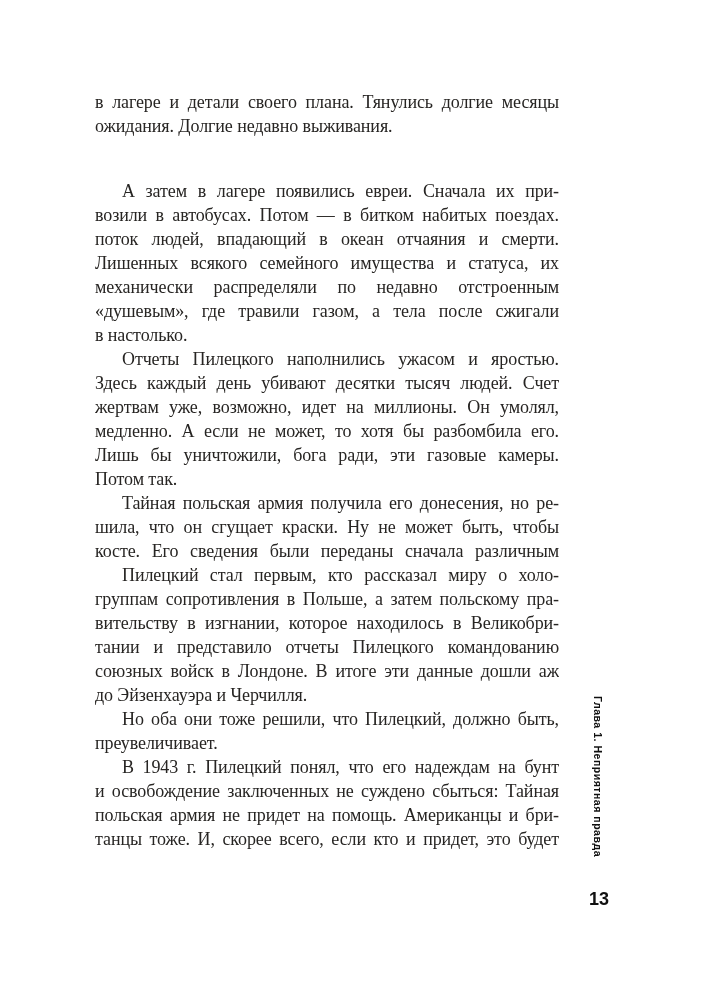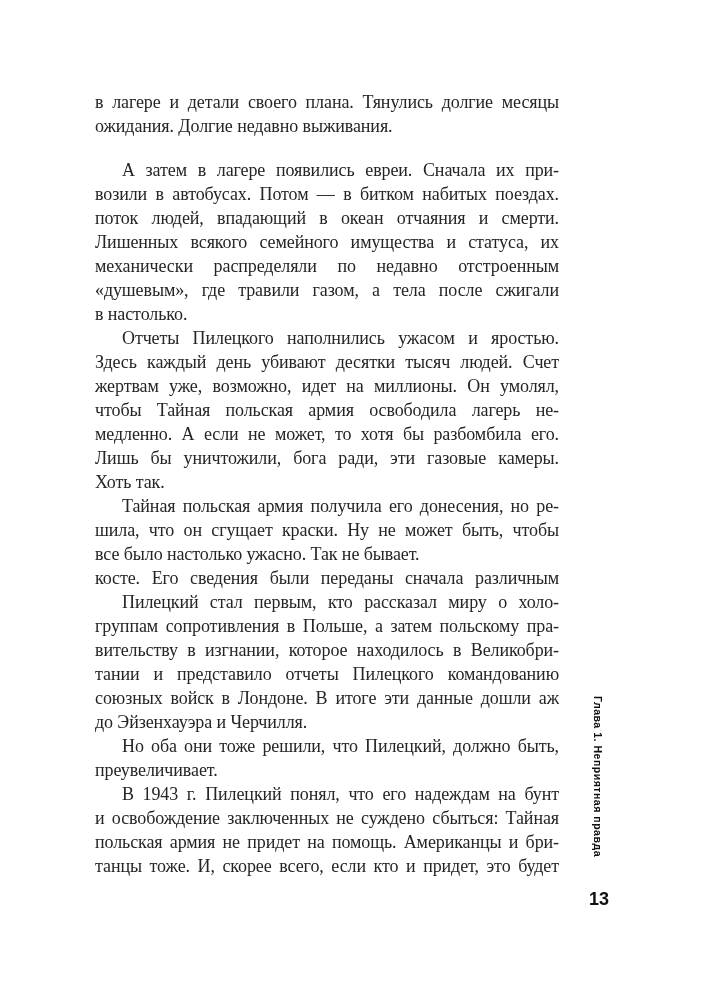--- a/index.html
+++ b/index.html
@@ -20,21 +20,21 @@
     left: 95px;
     top: 90px;
     width: 464px;
     color: var(--text, #262523);
   }
   .paragraph {
     margin: 0;
     padding: 0;
   }
   .paragraph.gap-before {
-    margin-top: 20px;
+    margin-top: 41px;
   }
   .line {
     font-size: 18px;
     line-height: 24px;
     height: 24px;
     overflow: hidden;
     text-align: justify;
     text-align-last: justify;
     white-space: normal;
     letter-spacing: -0.1px;
@@ -84,29 +84,27 @@
         <div class="line">поток людей, впадающий в океан отчаяния и смерти.</div>
         <div class="line">Лишенных всякого семейного имущества и статуса, их</div>
         <div class="line">механически распределяли по недавно отстроенным</div>
         <div class="line">«душевым», где травили газом, а тела после сжигали</div>
         <div class="line lastline">в настолько.</div>
       </div>
       <div class="paragraph">
         <div class="line indent">Отчеты Пилецкого наполнились ужасом и яростью.</div>
         <div class="line">Здесь каждый день убивают десятки тысяч людей. Счет</div>
         <div class="line">жертвам уже, возможно, идет на миллионы. Он умолял,</div>
-        <div class="line">чтобы Тайная польская армия освободила лагерь не-</div>
         <div class="line">медленно. А если не может, то хотя бы разбомбила его.</div>
         <div class="line">Лишь бы уничтожили, бога ради, эти газовые камеры.</div>
-        <div class="line lastline">Хоть так.</div>
+        <div class="line lastline">Потом так.</div>
       </div>
       <div class="paragraph">
         <div class="line indent">Тайная польская армия получила его донесения, но ре-</div>
         <div class="line">шила, что он сгущает краски. Ну не может быть, чтобы</div>
-        <div class="line lastline">все было настолько ужасно. Так не бывает.</div>
       </div>
       <div class="paragraph">
         <div class="line">косте. Его сведения были переданы сначала различным</div>
         <div class="line indent">Пилецкий стал первым, кто рассказал миру о холо-</div>
         <div class="line">группам сопротивления в Польше, а затем польскому пра-</div>
         <div class="line">вительству в изгнании, которое находилось в Великобри-</div>
         <div class="line">тании и представило отчеты Пилецкого командованию</div>
         <div class="line">союзных войск в Лондоне. В итоге эти данные дошли аж</div>
         <div class="line lastline">до Эйзенхауэра и Черчилля.</div>
       </div>

